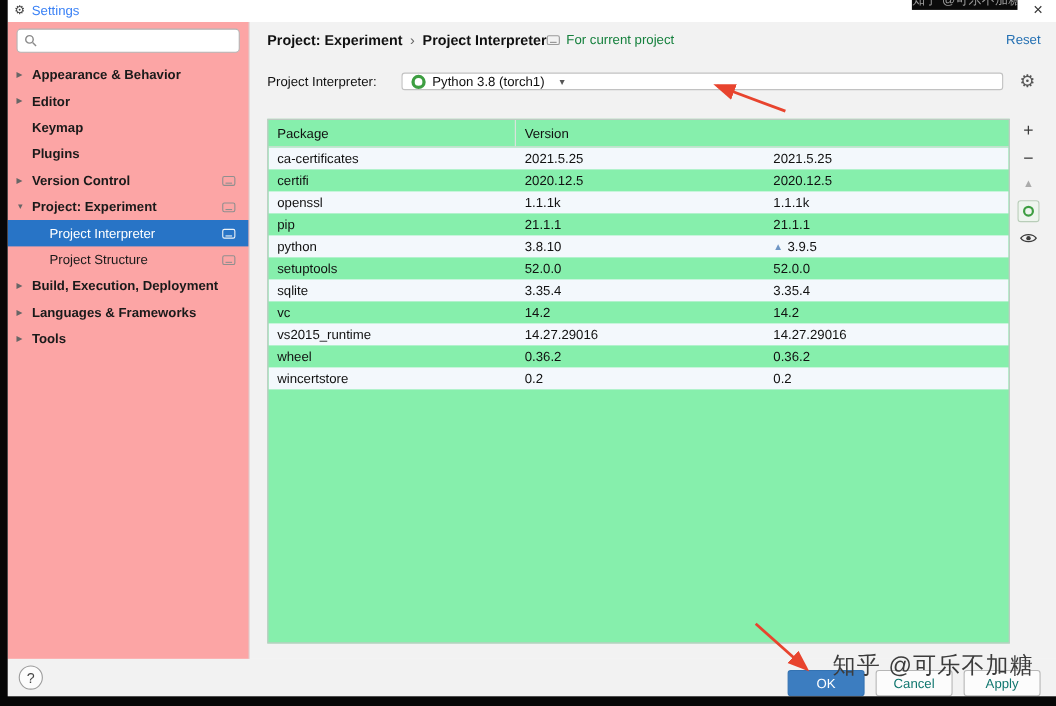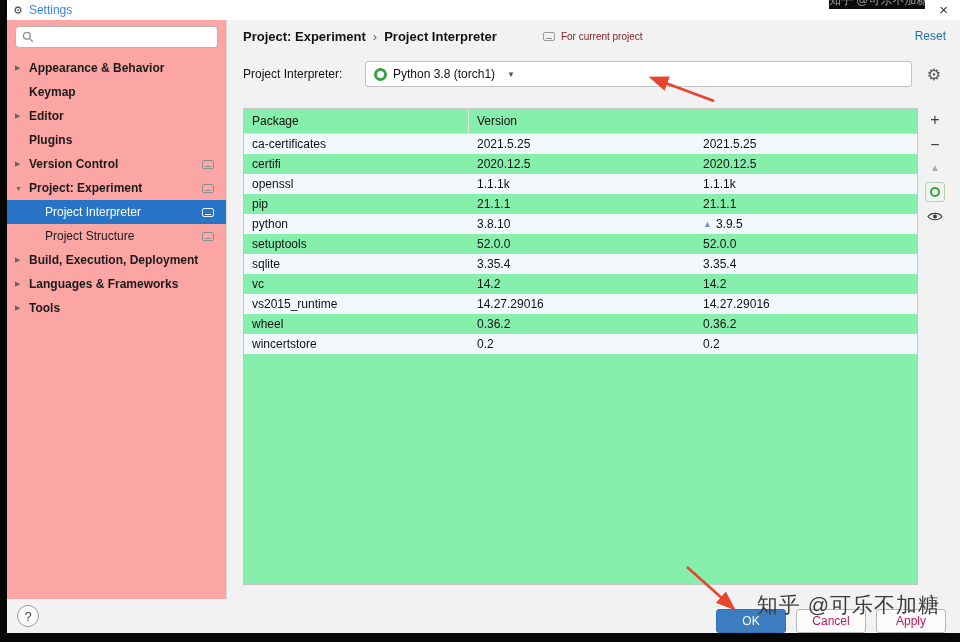--- a/index.html
+++ b/index.html
@@ -30,27 +30,27 @@
   .screen-badge::after { content: ""; position: absolute; left: 2px; right: 2px; bottom: 1px; height: 1px; background: #8f8f8f; }
   .tree-item.selected { background: #2874c6; color: #fff; }
   .tree-item.selected .tree-arrow { color: #fff; }
   .tree-item.selected .screen-badge { border-color: #eef3f8; }
   .tree-item.selected .screen-badge::after { background: #eef3f8; }
 
   .main { flex: 1; background: #f2f2f2; display: flex; flex-direction: column; padding: 0 14px 0 16px; min-width: 0; }
   .crumb-row { flex: 0 0 auto; margin-top: 4px; height: 24px; display: flex; align-items: center; }
   .crumb { font-size: 13px; font-weight: 700; color: #111; white-space: nowrap; }
   .crumb-sep { margin: 0 7px; color: #666; font-size: 13px; }
-  .scope { display: flex; align-items: center; gap: 6px; margin-left: 46px; color: #7f1d1d; font-size: 10px; white-space: nowrap; }
+  .scope { display: flex; align-items: center; gap: 6px; color: #15803d; font-size: 12px; white-space: nowrap; }
   .scope .screen-badge { border-color: #9a9a9a; }
   .reset { margin-left: auto; color: #2470b3; font-size: 12px; cursor: pointer; }
 
   .interp-row { flex: 0 0 auto; margin-top: 12px; height: 28px; display: flex; align-items: center; }
   .interp-label { font-size: 12px; color: #111; flex: 0 0 122px; }
-  .interp-field { flex: 1; height: 26px; background: #fff; border: 1px solid #c2c2c2; border-radius: 3px; display: flex; align-items: center; padding: 0 8px; gap: 6px; min-width: 0; cursor: pointer; }
+  .interp-field { flex: 1; height: 16px; background: #fff; border: 1px solid #c2c2c2; border-radius: 3px; display: flex; align-items: center; padding: 0 8px; gap: 6px; min-width: 0; cursor: pointer; }
   .conda-ring { width: 13px; height: 13px; border: 3px solid #3d9e41; border-radius: 50%; flex: 0 0 13px; }
   .interp-name { font-size: 12px; color: #111; white-space: nowrap; }
   .interp-path { font-size: 11px; color: #9a9a9a; white-space: nowrap; overflow: hidden; text-overflow: ellipsis; flex: 1; }
   .combo-caret { font-size: 8px; color: #555; margin-left: 6px; flex: 0 0 auto; }
   .interp-gear { flex: 0 0 24px; width: 24px; height: 24px; margin-left: 10px; display: flex; align-items: center; justify-content: center; font-size: 16px; color: #555; cursor: pointer; }
 
   .table-wrap { flex: 1; display: flex; margin-top: 20px; margin-bottom: 14px; min-height: 0; }
   .pkg-table { flex: 1; background: #86efac; border: 1px solid #c6c6c6; display: flex; flex-direction: column; overflow: hidden; min-width: 0; }
   .thead { flex: 0 0 25px; display: grid; grid-template-columns: 225px 226px 1fr; border-bottom: 1px solid #dcdcdc; }
   .th { font-size: 12px; color: #111; display: flex; align-items: center; padding-left: 8px; border-right: 1px solid #e2e2e2; cursor: default; }
@@ -66,21 +66,21 @@
   .tool-up { font-size: 10px; color: #ababab; cursor: pointer; }
   .conda-toggle { width: 20px; height: 20px; border: 1px solid #b9cdb9; background: #eef5ee; border-radius: 3px; display: flex; align-items: center; justify-content: center; cursor: pointer; }
   .conda-ring-sm { width: 10px; height: 10px; border: 2.5px solid #3d9e41; border-radius: 50%; }
   .tool-eye { cursor: pointer; display: flex; }
 
   .footer { flex: 0 0 34px; background: #f2f2f2; display: flex; align-items: center; padding: 0 14px 0 10px; }
   .help-btn { width: 22px; height: 22px; border: 1px solid #9c9c9c; border-radius: 50%; background: #fcfcfc; color: #444; font-size: 13px; display: flex; align-items: center; justify-content: center; cursor: pointer; }
   .footer-btns { margin-left: auto; display: flex; gap: 10px; }
   .btn { min-width: 70px; height: 24px; font-size: 12px; border-radius: 3px; display: flex; align-items: center; justify-content: center; cursor: pointer; margin-top: 10px; }
   .btn-primary { background: #3c7dc0; border: 1px solid #3372b2; color: #fff; }
-  .btn-secondary { background: #fcfcfc; border: 1px solid #b6b6b6; color: #be185d; }
+  .btn-secondary { background: #fcfcfc; border: 1px solid #b6b6b6; color: #0f766e; }
 
   .annotations { position: absolute; inset: 0; width: 960px; height: 642px; z-index: 15; pointer-events: none; }
   .watermark { position: absolute; right: 20px; top: 591px; font-size: 21px; color: #3c3c3c; letter-spacing: 1px; z-index: 16; white-space: nowrap; }
 </style>
 </head>
 <body>
 
 <div class="screen">
   <div class="edge-left"></div>
   <div class="edge-bottom"></div>
@@ -102,26 +102,26 @@
             <line x1="7.6" y1="7.6" x2="10.8" y2="10.8" stroke="#8a8a8a" stroke-width="1.3"></line>
           </svg>
           <input class="search-input" placeholder="" style="">
         </div>
         <div class="tree">
             <div class="tree-item lvl0">
               <span class="tree-arrow">▶</span>
               <span class="tree-label">Appearance &amp; Behavior</span>
             </div>
             <div class="tree-item lvl0">
+              <span class="tree-arrow">▶</span>
+              <span class="tree-label">Editor</span>
+            </div>
+            <div class="tree-item lvl0">
               <span class="tree-arrow"></span>
               <span class="tree-label">Keymap</span>
-            </div>
-            <div class="tree-item lvl0">
-              <span class="tree-arrow">▶</span>
-              <span class="tree-label">Editor</span>
             </div>
             <div class="tree-item lvl0">
               <span class="tree-arrow"></span>
               <span class="tree-label">Plugins</span>
             </div>
             <div class="tree-item lvl0">
               <span class="tree-arrow">▶</span>
               <span class="tree-label">Version Control</span>
               <span class="screen-badge"></span>
             </div>

